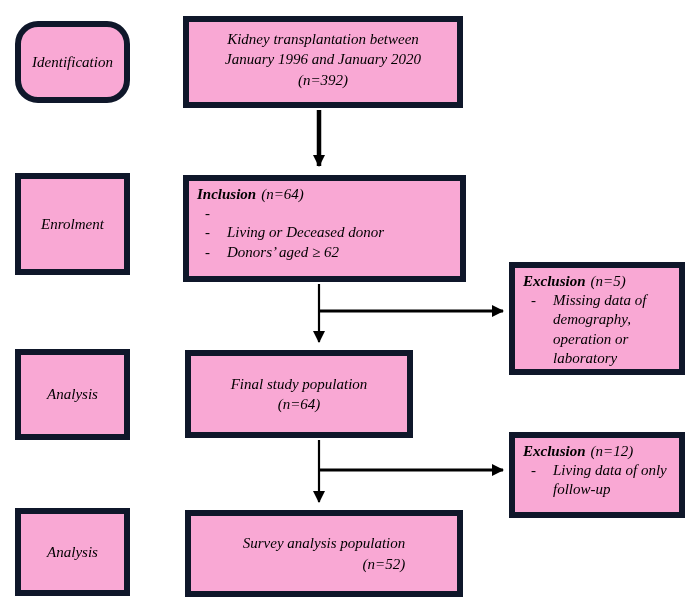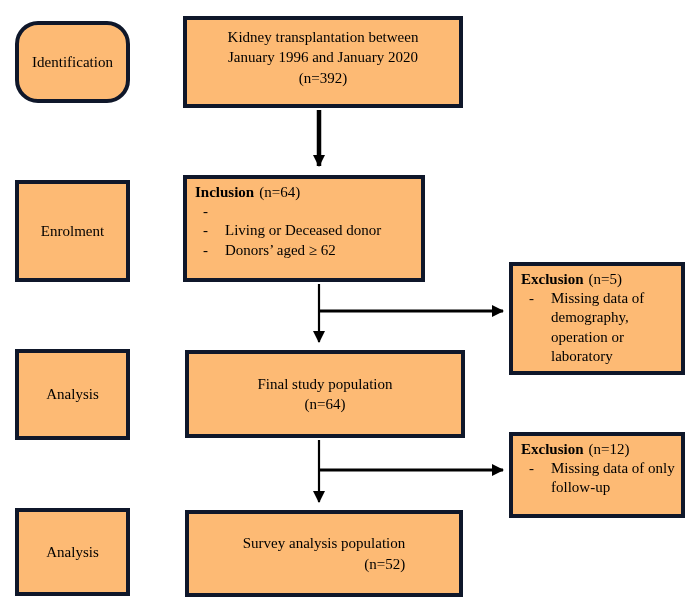--- a/index.html
+++ b/index.html
@@ -12,23 +12,24 @@
     width: 697px;
     height: 613px;
     background: #ffffff;
     font-family: "Liberation Serif", serif;
     font-size: 15px;
     color: #000000;
     overflow: hidden;
   }
   .box {
     position: absolute;
-    border: 4px solid #0f172a;
-    background: #fdba74;
+    border: 6px solid #0f172a;
+    background: #f9a8d4;
     box-sizing: border-box;
+    font-style: italic;
   }
   .stage {
     display: flex;
     align-items: center;
     justify-content: center;
     text-align: center;
   }
   .center-text {
     display: flex;
     align-items: center;
@@ -57,26 +58,26 @@
   }
   .bullet .btext { flex: 1 1 auto; padding-right: 2px; }
   svg.arrows {
     position: absolute;
     left: 0;
     top: 0;
     pointer-events: none;
   }
   
   #stage-identification { left: 15px;  top: 21px;  width: 115px; height: 82px; border-radius: 23px; }
-  #stage-enrolment      { left: 15px;  top: 180px; width: 115px; height: 102px; }
+  #stage-enrolment      { left: 15px;  top: 173px; width: 115px; height: 102px; }
   #stage-analysis-1     { left: 15px;  top: 349px; width: 115px; height: 91px; }
   #stage-analysis-2     { left: 15px;  top: 508px; width: 115px; height: 88px; }
   #box-identification   { left: 183px; top: 16px;  width: 280px; height: 92px; }
-  #box-inclusion        { left: 183px; top: 175px; width: 242px; height: 107px; }
-  #box-final            { left: 185px; top: 350px; width: 280px; height: 88px; }
+  #box-inclusion        { left: 183px; top: 175px; width: 283px; height: 107px; }
+  #box-final            { left: 185px; top: 350px; width: 228px; height: 88px; }
   #box-survey           { left: 185px; top: 510px; width: 278px; height: 87px; text-align: right; }
   #box-exclusion-1      { left: 509px; top: 262px; width: 176px; height: 113px; }
   #box-exclusion-2      { left: 509px; top: 432px; width: 176px; height: 86px; }
 </style>
 </head>
 <body>
 
 <div class="canvas">
 
   <svg class="arrows" width="697" height="613" viewBox="0 0 697 613">
@@ -147,17 +148,17 @@
       <span class="btext">Missing data of demography, operation or laboratory</span>
     </div>
   </div>
 
   <div class="box list-box" id="box-exclusion-2">
     <div class="title-line">
       <span class="bold">Exclusion</span><span class="count">(n=12)</span>
     </div>
     <div class="bullet">
       <span class="dash">-</span>
-      <span class="btext">Missing data of only follow-up</span>
+      <span class="btext">Living data of only follow-up</span>
     </div>
   </div>
 
 </div>
 
 </body></html>

